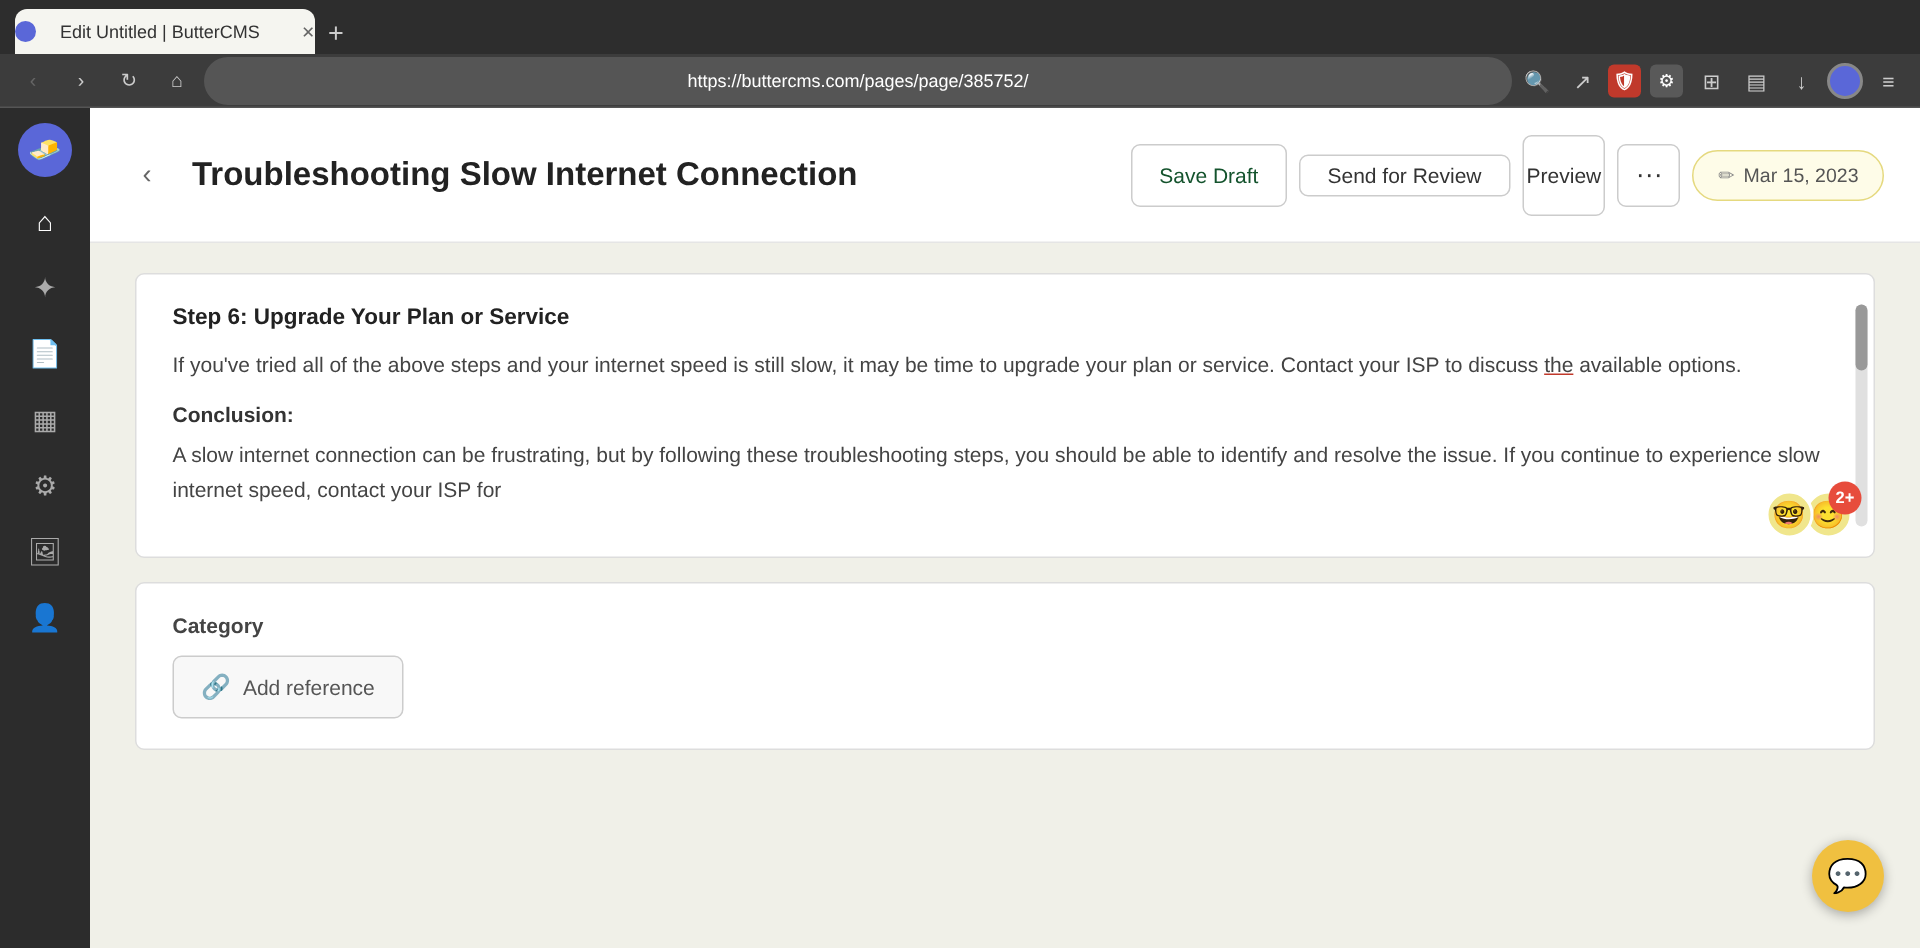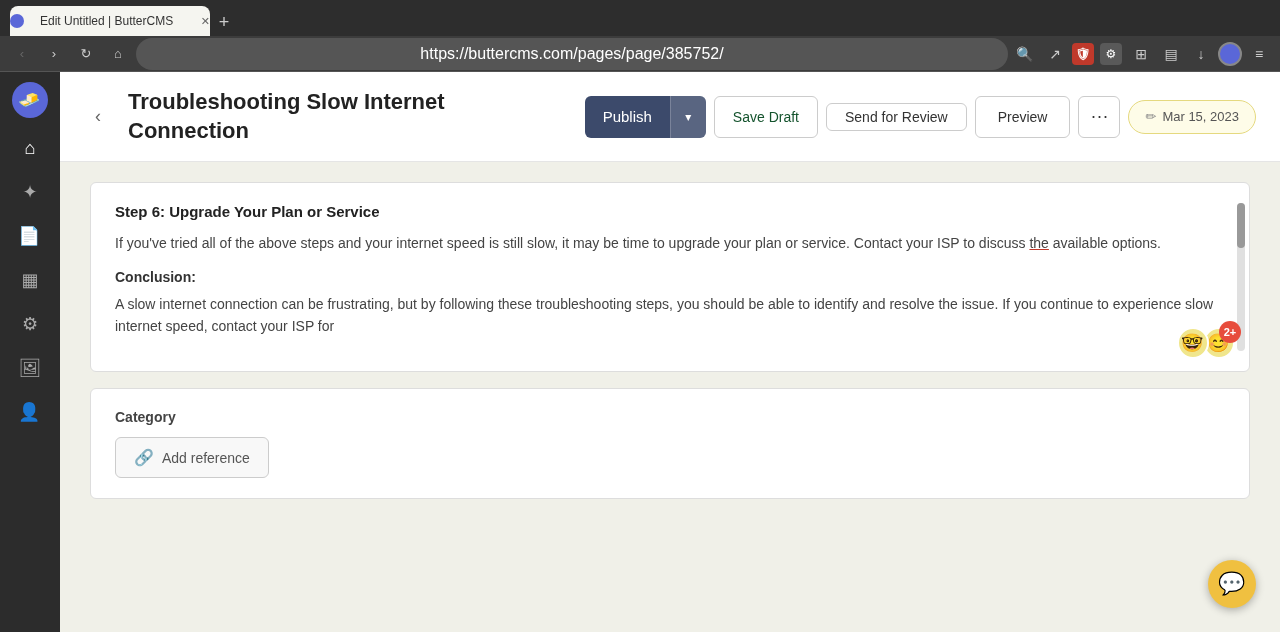--- a/index.html
+++ b/index.html
@@ -78,21 +78,21 @@
     }
     .nav-btn.disabled { color: #666; cursor: default; }
     .address-bar {
       flex: 1;
       background: #555;
       border: none;
       border-radius: 20px;
       height: 32px;
       color: #fff;
       padding: 0 12px;
-      font-size: 16px;
+      font-size: 12px;
       text-align: center;
       outline: none;
     }
     .nav-right-icons {
       display: flex;
       align-items: center;
       gap: 4px;
     }
     .nav-icon {
       width: 26px;
@@ -278,22 +278,22 @@
       padding: 0 18px;
       height: 28px;
       font-size: 14px;
       cursor: pointer;
     }
     .btn-preview {
       background: white;
       color: #333;
       border: 1px solid #ccc;
       border-radius: 6px;
-      padding: 0 22px;
-      height: 42px;
+      padding: 0 2px;
+      height: 54px;
       font-size: 14px;
       cursor: pointer;
     }
     .btn-more {
       background: white;
       color: #333;
       border: 1px solid #ccc;
       border-radius: 6px;
       width: 42px;
       height: 42px;
@@ -523,26 +523,20 @@
     <button class="sidebar-item">🖼</button>
     <button class="sidebar-item">👤</button>
   </div>
 
   <div class="content-area">
 
     <div class="page-header">
       <button class="back-btn">‹</button>
       <h1 class="page-title">Troubleshooting Slow Internet Connection</h1>
       <div class="header-actions">
-        <div class="btn-publish">
-          <button class="btn-publish-main">Publish</button>
-          <button class="btn-publish-dropdown">
-            <span>▾</span>
-          </button>
-        </div>
         <button class="btn-save-draft">Save Draft</button>
         <button class="btn-send-review">Send for Review</button>
         <button class="btn-preview">Preview</button>
         <button class="btn-more">···</button>
         <button class="btn-date">
           <span class="btn-date-icon">✏</span>
           <span>Mar 15, 2023</span>
         </button>
       </div>
     </div>

